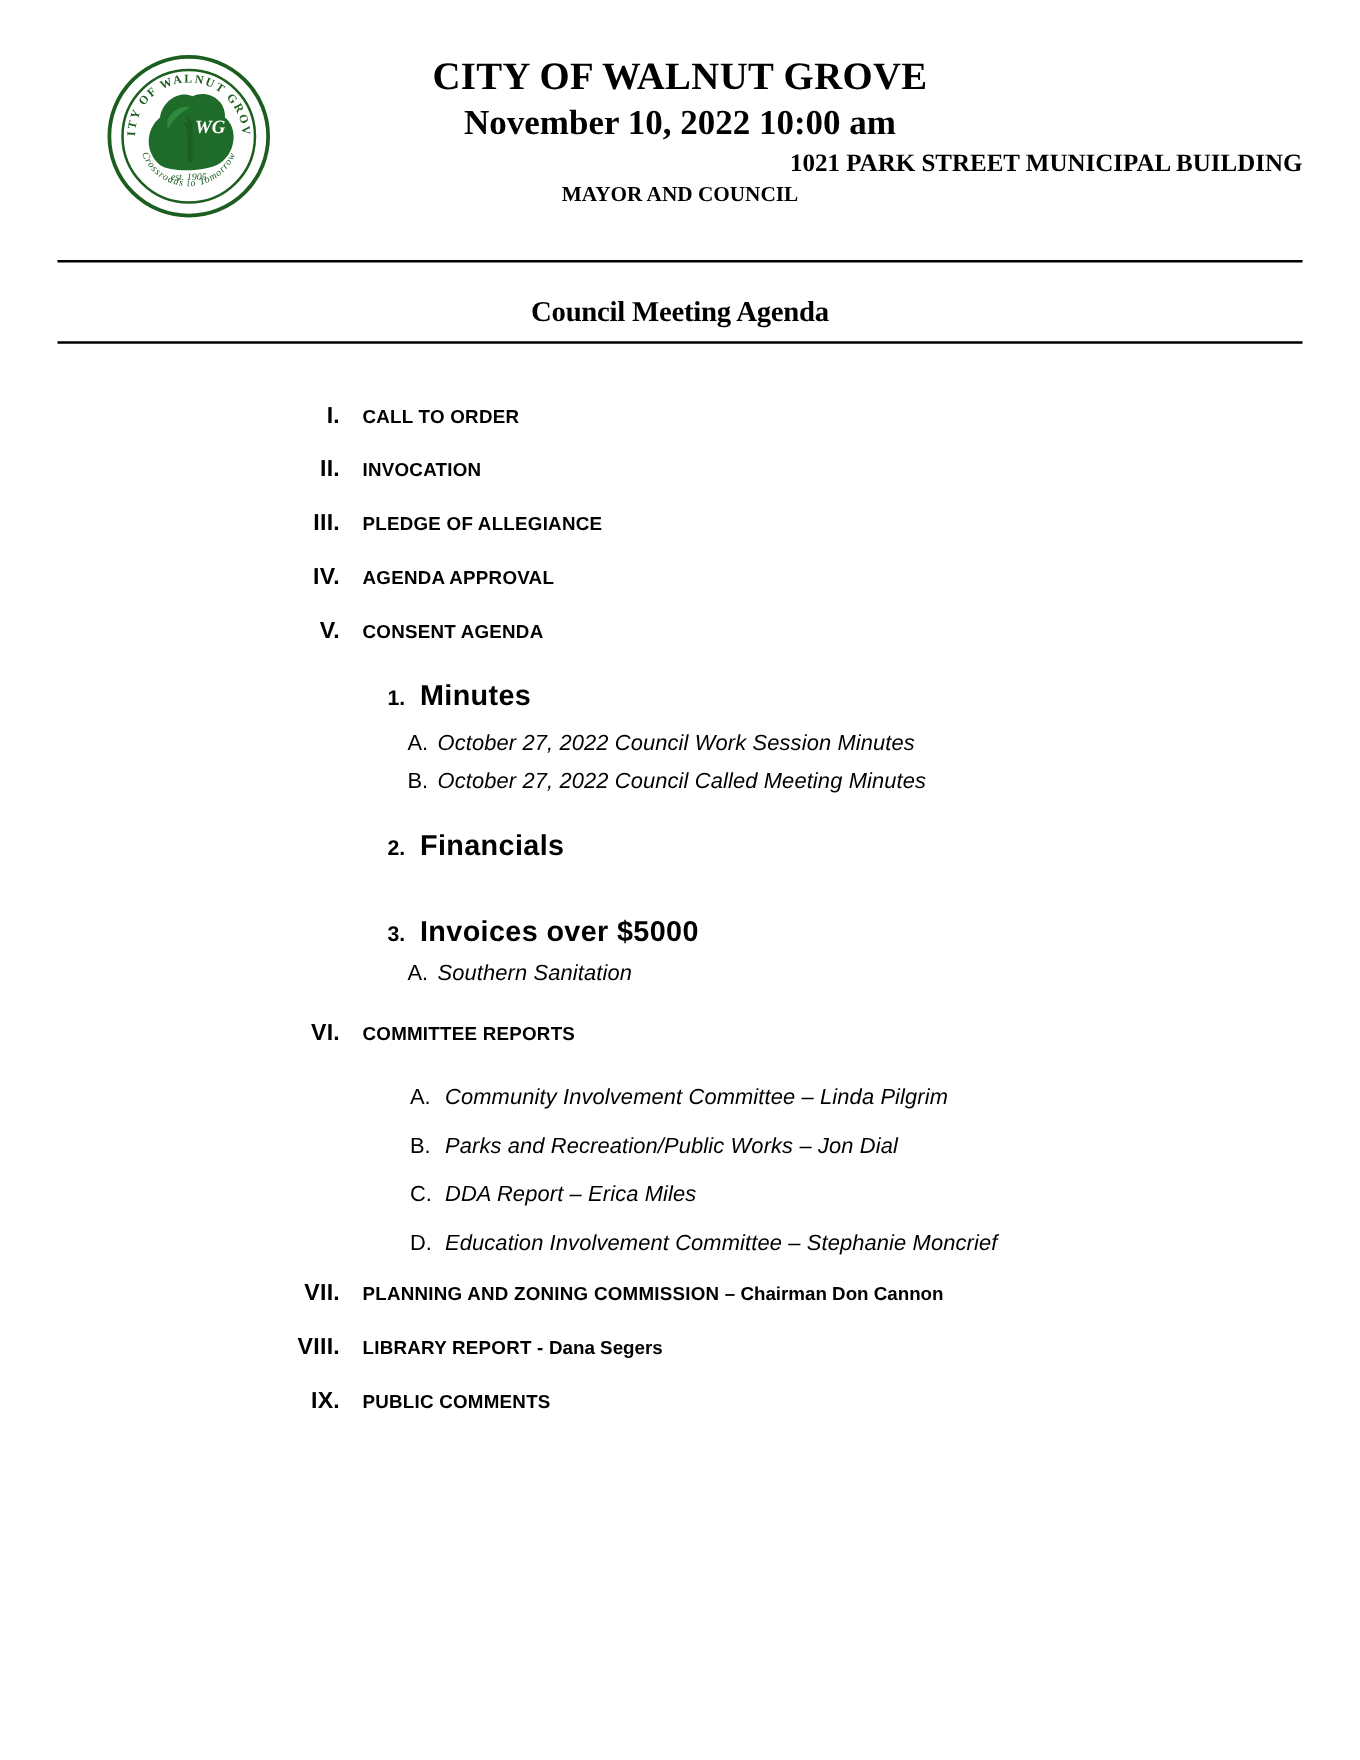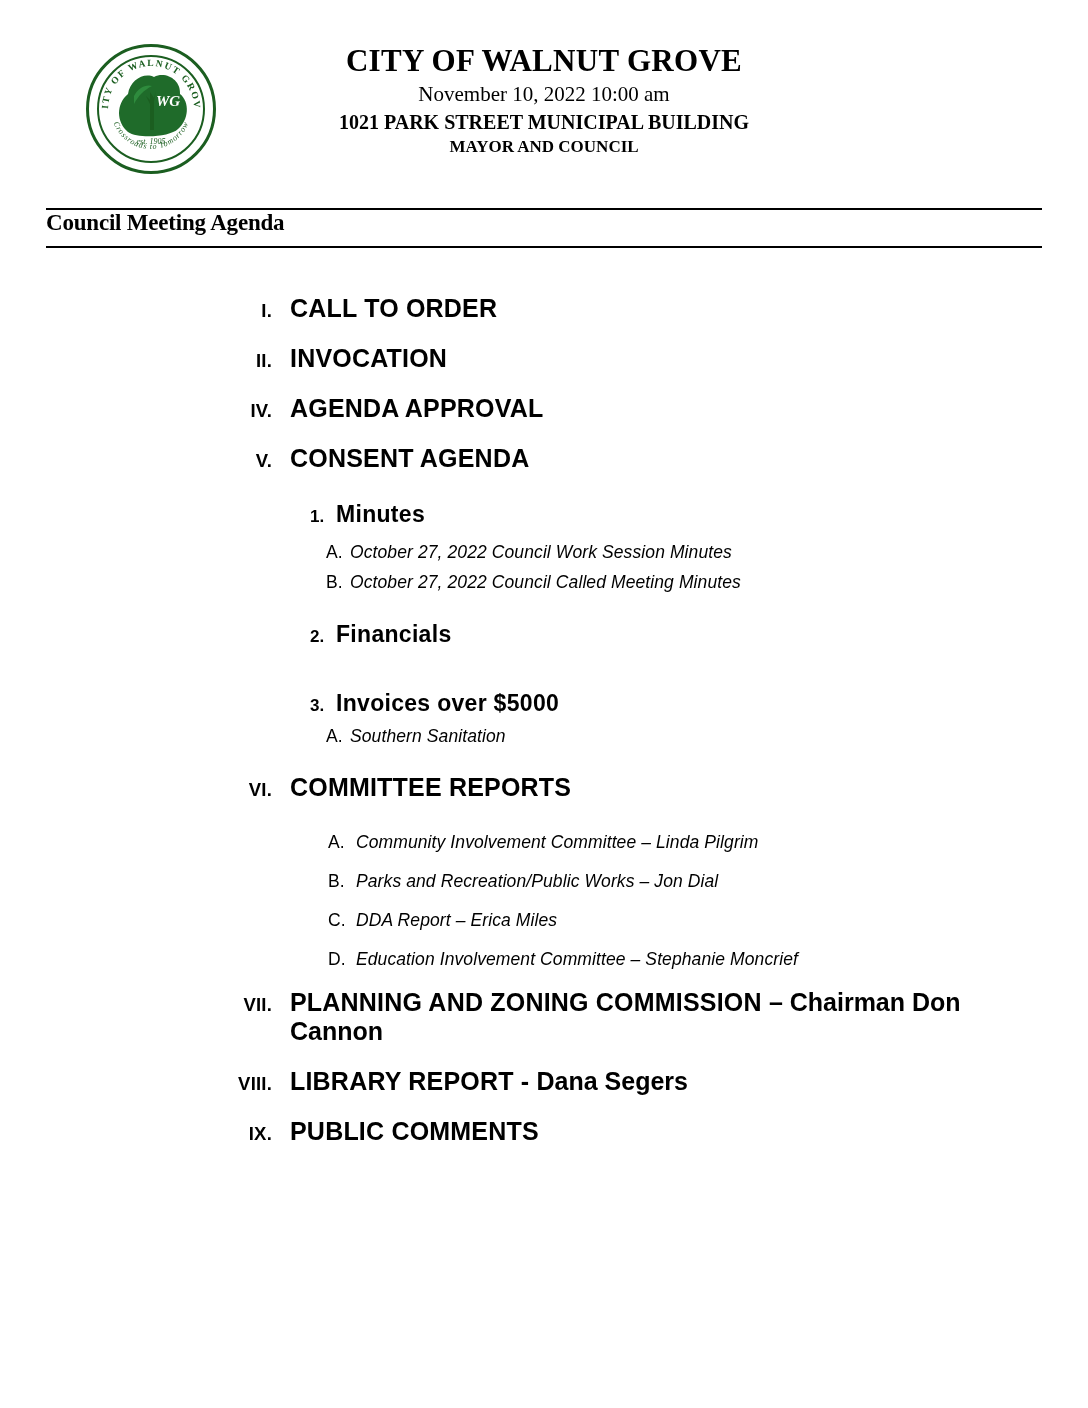--- a/index.html
+++ b/index.html
@@ -40,49 +40,50 @@
     text-align: center;
     font-family: "Liberation Serif", serif;
   }
   .title-main {
     font-size: 31px;
     font-weight: bold;
     letter-spacing: 0.3px;
     line-height: 1.12;
   }
   .title-sub1 {
-    font-size: 21px;
-    font-weight: normal;
+    font-size: 28px;
+    font-weight: bold;
     line-height: 1.3;
     margin-top: 2px;
   }
   .title-sub2 {
     font-size: 20px;
     font-weight: bold;
     line-height: 1.3;
     margin-top: 1px;
+    text-align: right;
   }
   .title-sub3 {
     font-size: 17px;
     font-weight: bold;
     line-height: 1.3;
     margin-top: 1px;
   }
 
   .rule {
     border: none;
     border-top: 2px solid #000;
     margin: 14px 0 0 0;
   }
   .agenda-band {
-    text-align: left;
+    text-align: center;
     font-family: "Liberation Serif", serif;
     font-size: 23px;
     font-weight: bold;
-    padding: 0 0 10px 0;
+    padding: 27px 0 10px 0;
     letter-spacing: -0.2px;
   }
   .rule2 {
     border: none;
     border-top: 2px solid #000;
     margin: 0 0 0 0;
   }
 
   
   .agenda {
@@ -97,21 +98,21 @@
   .roman {
     width: 56px;
     text-align: right;
     flex: 0 0 56px;
     font-size: 18.5px;
     font-weight: bold;
     letter-spacing: 0.2px;
   }
   .item-label {
     padding-left: 18px;
-    font-size: 25px;
+    font-size: 15px;
     font-weight: bold;
     letter-spacing: 0.2px;
   }
   .item-label .normal {
     font-weight: bold;
     letter-spacing: 0;
   }
 
   .sub-num-row {
     display: flex;
@@ -230,20 +231,24 @@
     <div class="item-row">
       <div class="roman">I.</div>
       <div class="item-label">CALL TO ORDER</div>
     </div>
 
     <div class="item-row">
       <div class="roman">II.</div>
       <div class="item-label">INVOCATION</div>
     </div>
 
+    <div class="item-row">
+      <div class="roman">III.</div>
+      <div class="item-label">PLEDGE OF ALLEGIANCE</div>
+    </div>
 
     <div class="item-row">
       <div class="roman">IV.</div>
       <div class="item-label">AGENDA APPROVAL</div>
     </div>
 
     <div class="item-row">
       <div class="roman">V.</div>
       <div class="item-label">CONSENT AGENDA</div>
     </div>

